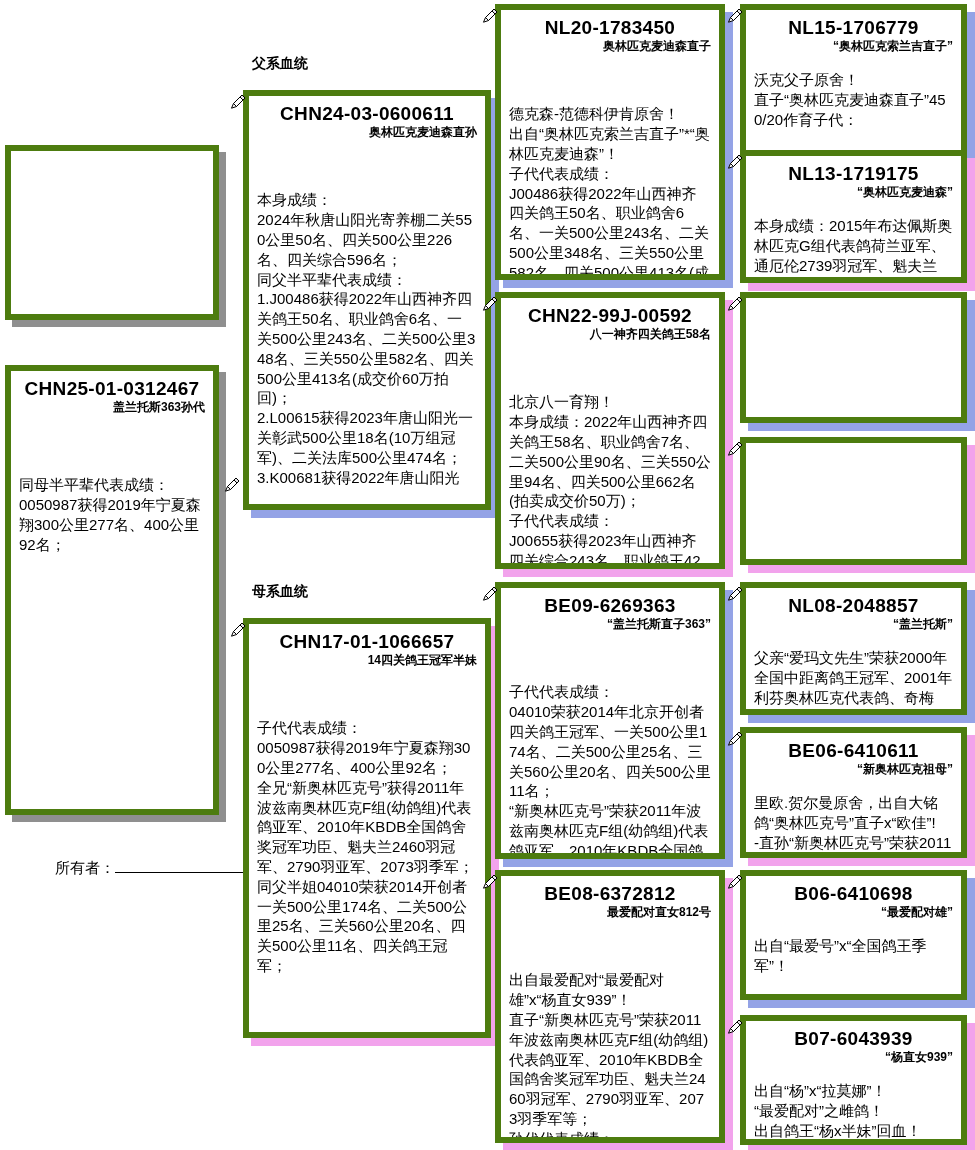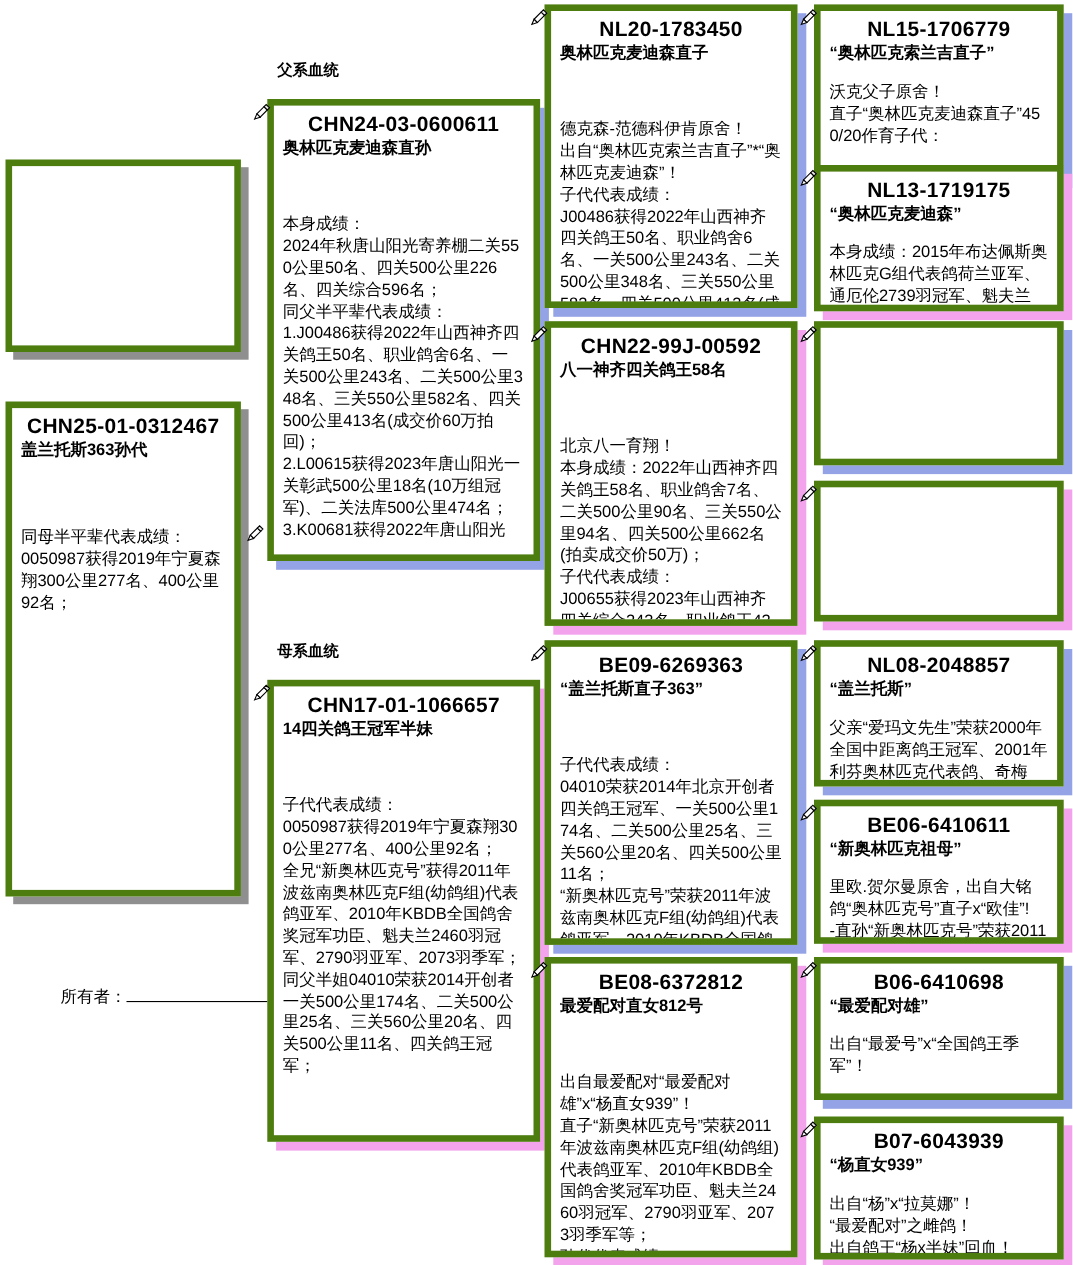--- a/index.html
+++ b/index.html
@@ -4,21 +4,21 @@
 <style>
   html,body{margin:0;padding:0;background:#ffffff;}
   #page{position:relative;width:975px;height:1150px;background:#ffffff;
         font-family:"Liberation Sans","DejaVu Sans",sans-serif;color:#000;}
   .box{position:absolute;background:#fff;border:6px solid #4d7c0f;
        box-sizing:border-box;padding:7px 8px 6px 8px;overflow:hidden;}
   .sire{box-shadow:8px 8px 0 0 var(--sire-shadow);}
   .dam{box-shadow:8px 8px 0 0 var(--dam-shadow);}
   .neutral{box-shadow:7px 7px 0 0 var(--neutral-shadow);}
   .title{font-weight:bold;font-size:19px;line-height:1.15;text-align:center;letter-spacing:.3px;}
-  .subtitle{font-weight:bold;font-size:15px;line-height:1.3;text-align:left;}
+  .subtitle{font-weight:bold;font-size:12px;line-height:1.3;text-align:right;}
   .body{font-size:15px;line-height:1.32;white-space:pre-line;word-break:break-all;text-align:left;}
   .gap-xl .body{margin-top:60px;}
   .gap-lg .body{margin-top:50px;}
   .gap-sm .body{margin-top:16px;}
   .branch-label{position:absolute;font-size:14px;font-weight:bold;}
   .owner-line{position:absolute;font-size:15px;}
   .owner-blank{display:inline-block;width:130px;border-bottom:1px solid #000;height:14px;vertical-align:baseline;}
   .pen{position:absolute;width:17px;height:17px;z-index:5;}
 </style>
 </head>
@@ -28,21 +28,21 @@
 
   <div class="box neutral" style="left:5px;top:145px;width:214px;height:175px;"></div>
 
   <div class="box neutral gap-xl" style="left:5px;top:365px;width:214px;height:450px;">
     <div class="title">CHN25-01-0312467</div>
     <div class="subtitle">盖兰托斯363孙代</div>
     <div class="body">同母半平辈代表成绩：
 0050987获得2019年宁夏森翔300公里277名、400公里92名；</div>
   </div>
 
-  <div class="owner-line" style="left:55px;top:858px;margin-top:38px;"><span>所有者：</span><span class="owner-blank"></span></div>
+  <div class="owner-line" style="left:55px;top:858px;"><span>所有者：</span><span class="owner-blank"></span></div>
 
   <div class="branch-label" style="left:252px;top:55px;">父系血统</div>
 
   <div class="box sire gap-lg" style="left:243px;top:90px;width:248px;height:420px;">
     <div class="title">CHN24-03-0600611</div>
     <div class="subtitle">奥林匹克麦迪森直孙</div>
     <div class="body">本身成绩：
 2024年秋唐山阳光寄养棚二关550公里50名、四关500公里226名、四关综合596名；
 同父半平辈代表成绩：
 1.J00486获得2022年山西神齐四关鸽王50名、职业鸽舍6名、一关500公里243名、二关500公里348名、三关550公里582名、四关500公里413名(成交价60万拍回)；

